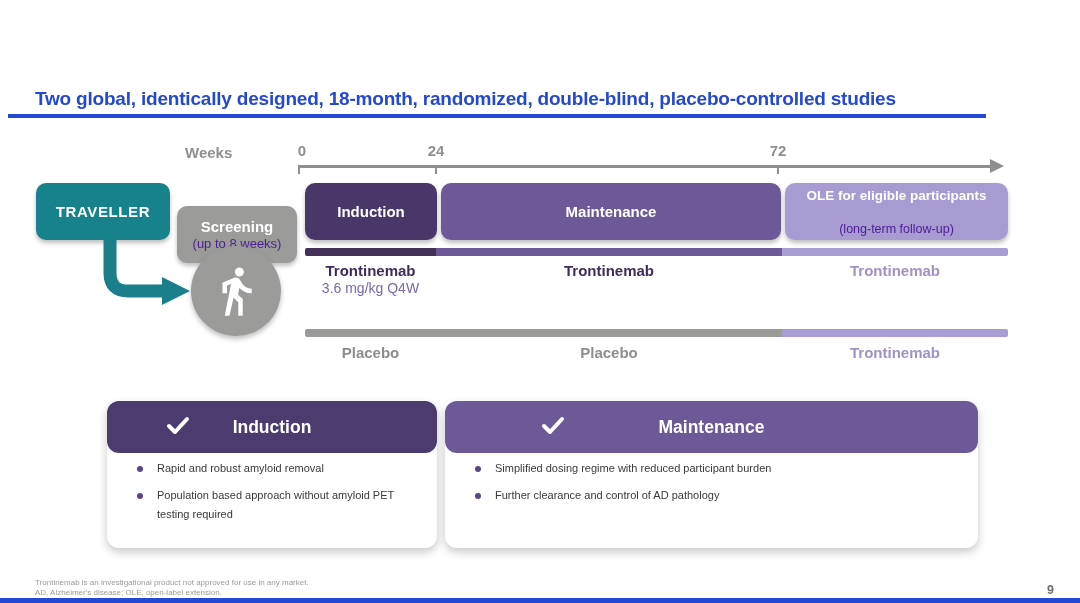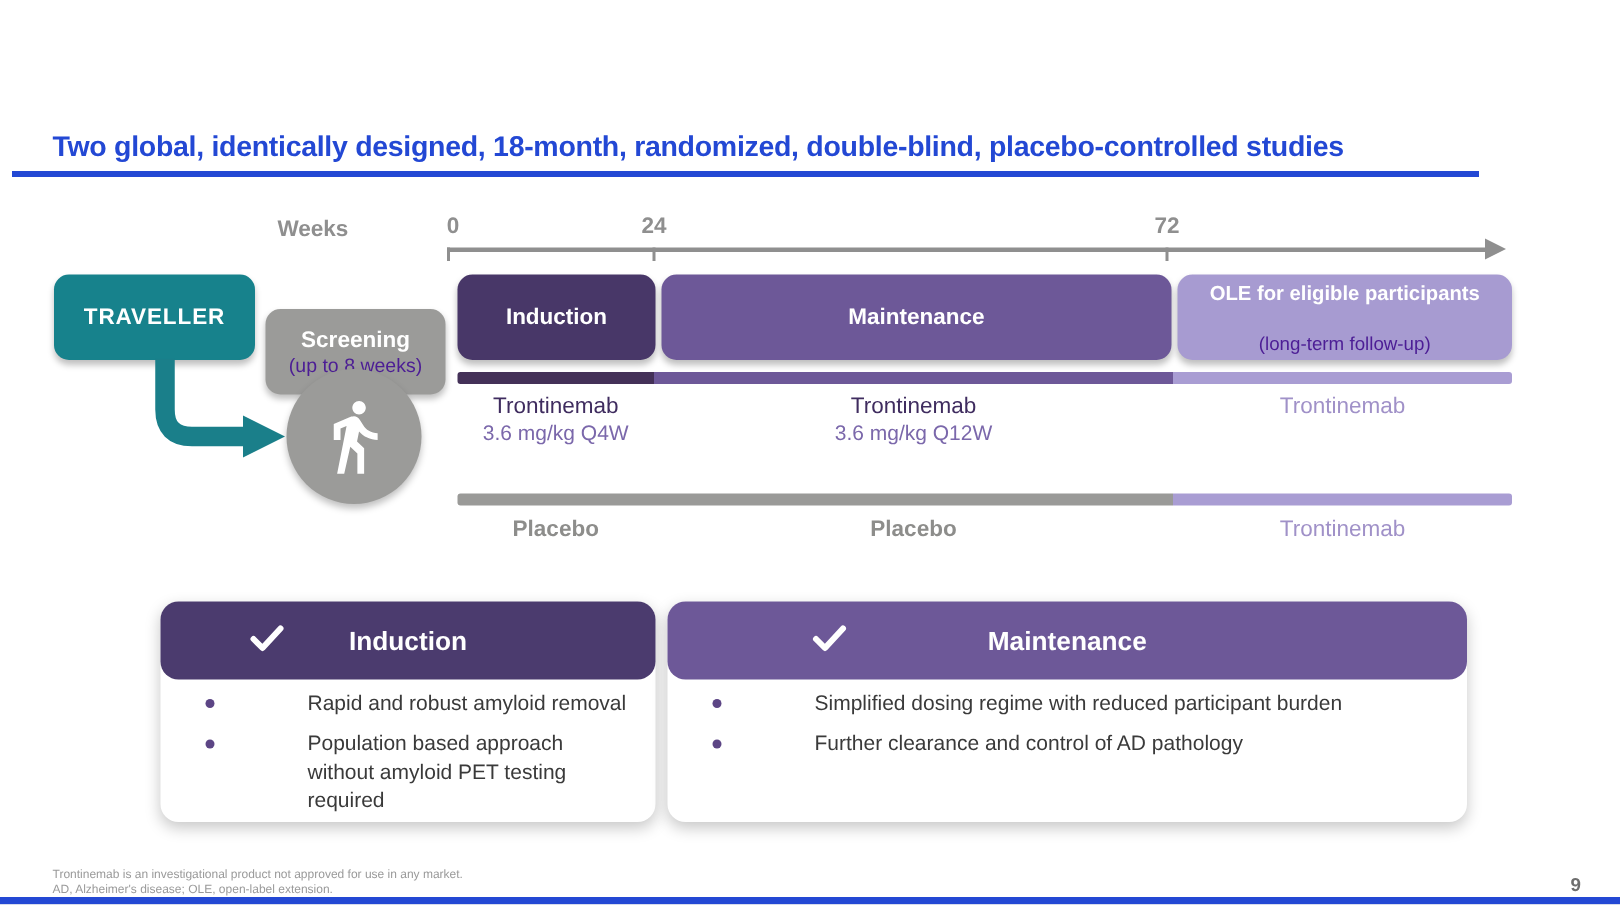--- a/index.html
+++ b/index.html
@@ -46,37 +46,37 @@
   .bar{position:absolute;height:8px;}
   .bar-t-ind{left:305px;top:248px;width:131px;background:#443158;border-radius:2px 0 0 2px;}
   .bar-t-mnt{left:436px;top:248px;width:346px;background:#6d5898;}
   .bar-t-ole{left:782px;top:248px;width:226px;background:#a99dd3;border-radius:0 2px 2px 0;}
   .bar-p-main{left:305px;top:329px;width:477px;background:#9a9a98;border-radius:2px 0 0 2px;}
   .bar-p-ole{left:782px;top:329px;width:226px;background:#a99dd3;border-radius:0 2px 2px 0;}
   
   .arm-col{position:absolute;text-align:center;}
   .arm-1{left:305px;width:131px;} .arm-2{left:436px;width:346px;} .arm-3{left:782px;width:226px;}
   .row-treat{top:261px;} .row-plac{top:343px;}
-  .drug-name{font-size:15px;font-weight:normal;color:#3f2c5f;line-height:19px;}
+  .drug-name{font-size:15px;font-weight:bold;color:#3f2c5f;line-height:19px;}
   .drug-dose{font-size:14px;color:#7b68ab;line-height:17px;}
   .drug-name.light{color:#a091c8;}
   .placebo-name{font-size:15px;font-weight:bold;color:#8d8d8b;line-height:19px;}
   
   .card{position:absolute;top:401px;height:147px;background:#ffffff;border-radius:12px;
         box-shadow:0 4px 10px rgba(0,0,0,0.22);}
   .card-1{left:107px;width:330px;} .card-2{left:445px;width:533px;}
   .card-header{position:absolute;top:0;left:0;right:0;height:52px;border-radius:12px;
         display:flex;align-items:center;justify-content:center;}
   .card-1 .card-header{background:#4b3b6e;} .card-2 .card-header{background:#6d5898;}
   .card-title{color:#ffffff;font-size:17.5px;font-weight:bold;}
   .check{position:absolute;left:18%;top:15px;}
   .card-body{position:absolute;top:58px;left:24px;right:16px;}
   .bullet{display:flex;margin-bottom:8px;}
   .dot{flex:0 0 auto;width:6px;height:6px;border-radius:50%;background:#5c4585;margin:7px 14px 0 6px;}
-  .bullet-text{font-size:14px;color:#3a3a3a;line-height:19px;margin-left:48px;}
+  .bullet-text{font-size:11px;color:#3a3a3a;line-height:19px;}
   .card-1 .bullet-text{max-width:285px;}
   
   .footnote{position:absolute;left:35px;color:#9a9a9a;font-size:8px;line-height:10px;}
   .fn-1{top:578px;} .fn-2{top:588px;}
   .page-num{position:absolute;right:26px;top:583px;font-size:12.5px;font-weight:bold;color:#6e6e6e;}
   .bottom-bar{position:absolute;left:0;bottom:0;width:1080px;height:5px;background:#2348d4;}
 </style>
 </head>
 <body>
 
@@ -126,21 +126,20 @@
   <div class="bar bar-t-ind"></div>
   <div class="bar bar-t-mnt"></div>
   <div class="bar bar-t-ole"></div>
 
   <div class="arm-col arm-1 row-treat">
     <div class="drug-name">Trontinemab</div>
     <div class="drug-dose">3.6 mg/kg Q4W</div>
   </div>
   <div class="arm-col arm-2 row-treat">
     <div class="drug-name">Trontinemab</div>
-    <div class="drug-dose">3.6 mg/kg Q12W</div>
   </div>
   <div class="arm-col arm-3 row-treat">
     <div class="drug-name light">Trontinemab</div>
   </div>
 
   <div class="bar bar-p-main"></div>
   <div class="bar bar-p-ole"></div>
 
   <div class="arm-col arm-1 row-plac">
     <div class="placebo-name">Placebo</div>

